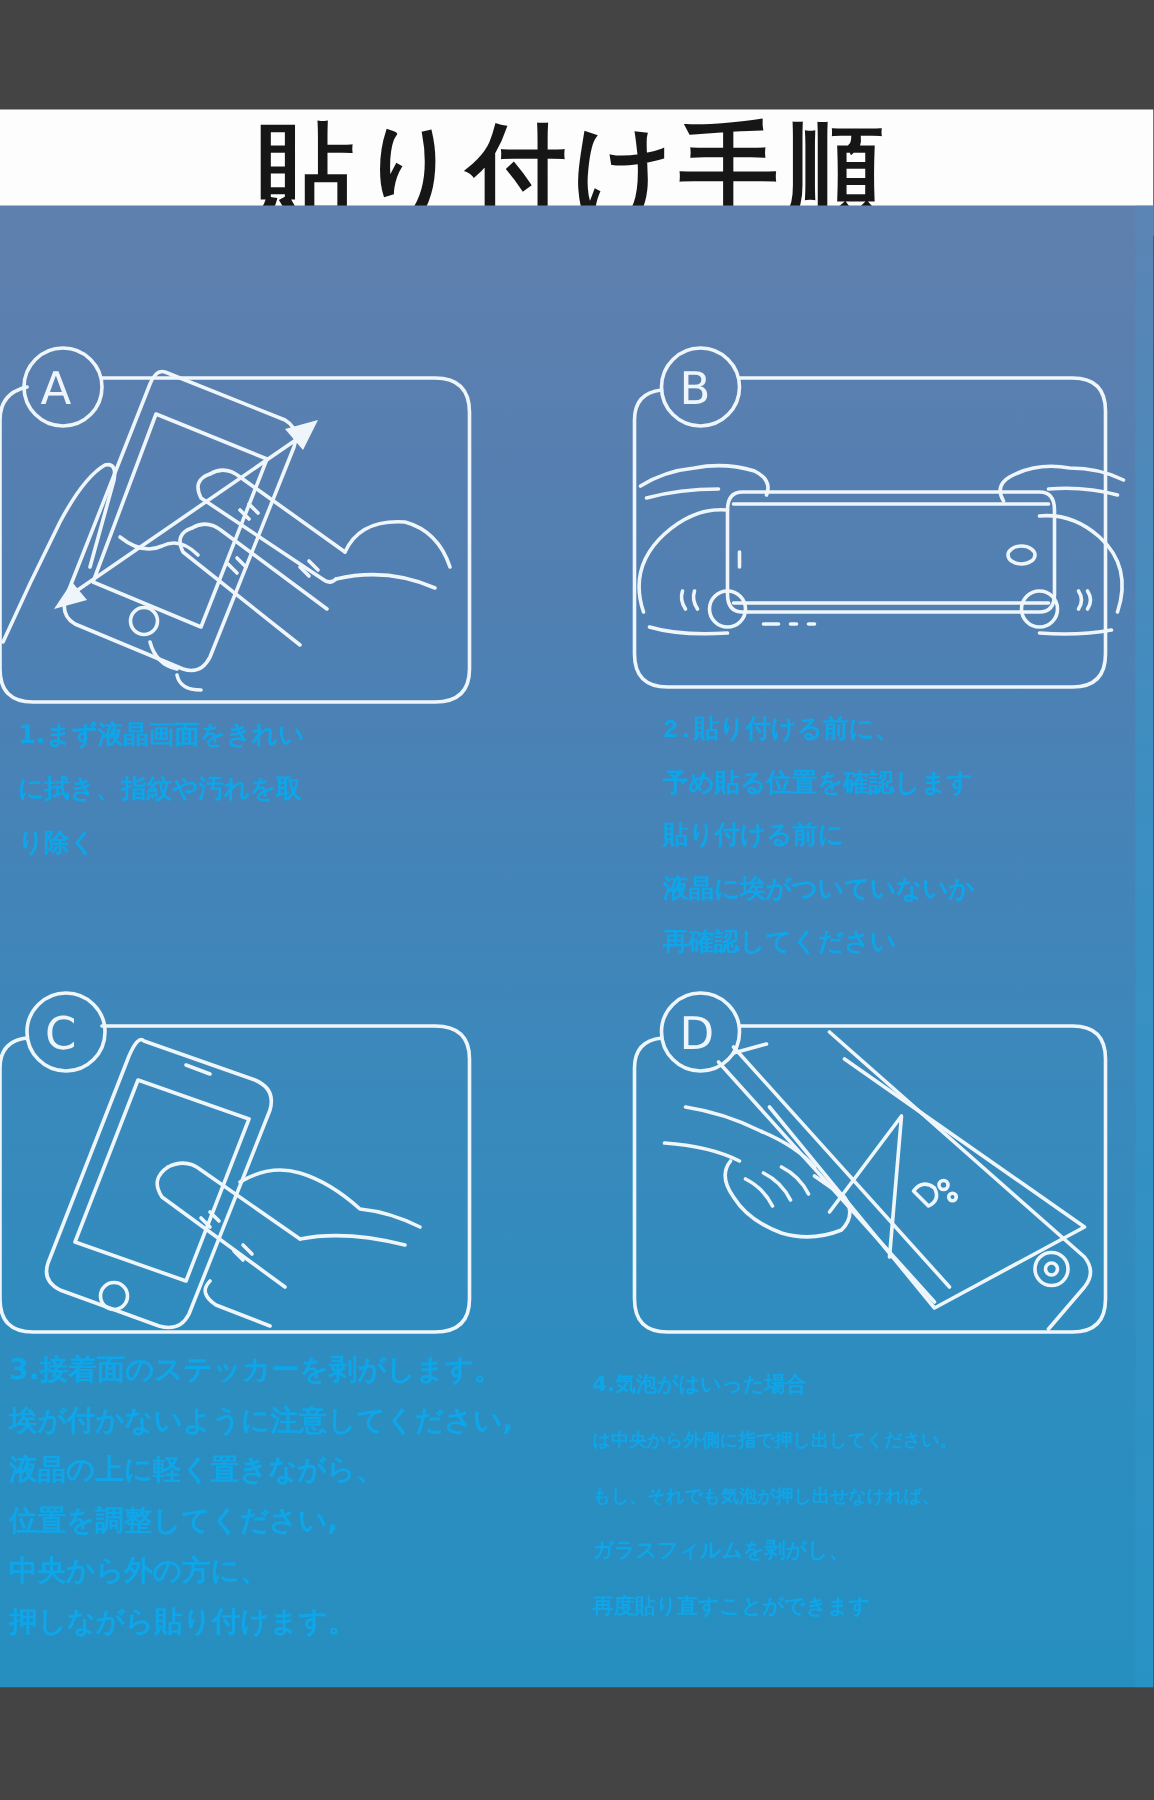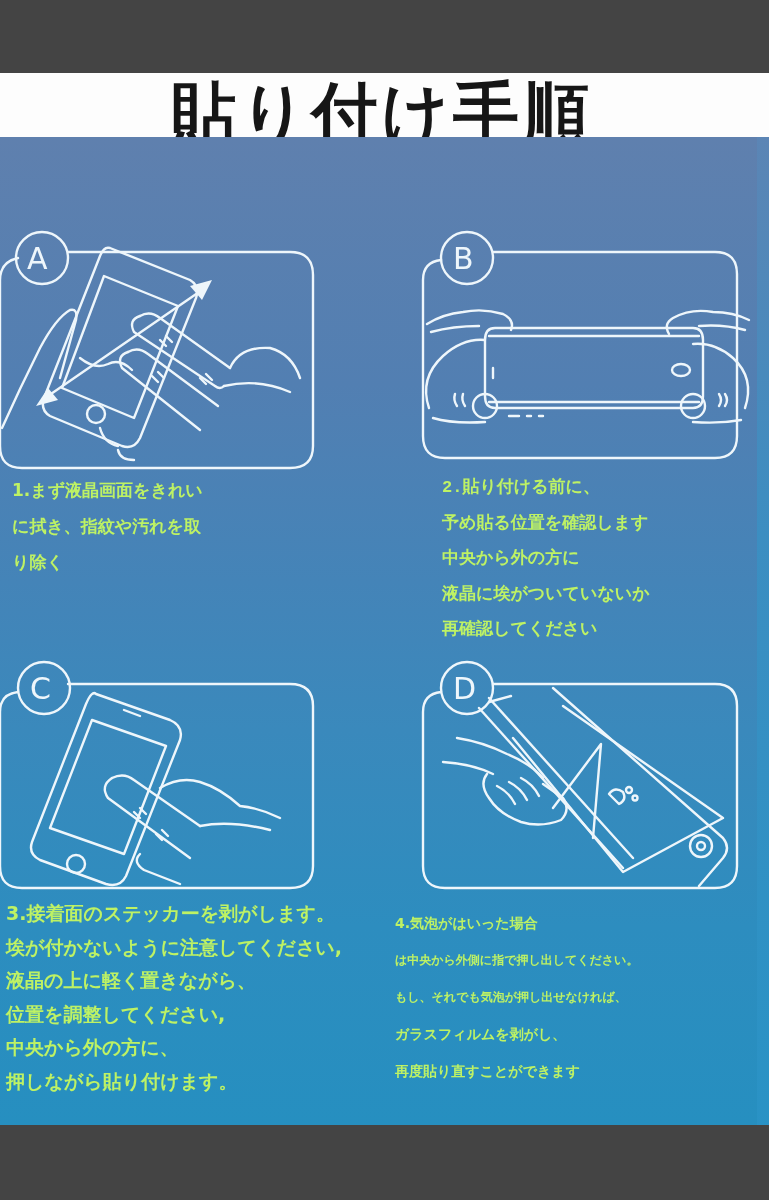--- a/index.html
+++ b/index.html
@@ -30,21 +30,21 @@
     }
     .bottom-bar { position: absolute; left: 0; top: 1125px; width: 769px; height: 75px; background: #444444; }
 
     .illus { position: absolute; }
     .illus svg { display: block; overflow: visible; }
     .illus svg * { fill: none; stroke: #eef6fb; stroke-width: 2.4; stroke-linecap: round; stroke-linejoin: round; }
     .illus svg .fillw { fill: #eef6fb; stroke: none; }
     .illus svg text { fill: #eef6fb; stroke: none; font-family: "DejaVu Sans", sans-serif; font-size: 30px; }
 
     .step-text {
-      position: absolute; color: #bef264; font-size: 17px; font-weight: bold;
+      position: absolute; color: #0ea5e9; font-size: 17px; font-weight: bold;
       white-space: nowrap;
     }
     .step-text .line { display: block; }
     #text1 { left: 12px; top: 478px; }
     #text1 .line { height: 36px; line-height: 24px; }
     #text2 { left: 442px; top: 476px; font-family: Liberation Mono, monospace; }
     #text2 .line { height: 35.5px; line-height: 24px; }
     #text3 { left: 6px; top: 901px; }
     #text3 .line { height: 33.5px; line-height: 24px; font-size: 19px; }
     #text4 { left: 395px; top: 910px; }
@@ -176,21 +176,21 @@
 
 <div class="step-text" id="text1">
   <span class="line">1.まず液晶画面をきれい</span>
   <span class="line">に拭き、指紋や汚れを取</span>
   <span class="line">り除く</span>
 </div>
 
 <div class="step-text" id="text2">
   <span class="line">2.貼り付ける前に、</span>
   <span class="line">予め貼る位置を確認します</span>
-  <span class="line">中央から外の方に</span>
+  <span class="line">貼り付ける前に</span>
   <span class="line">液晶に埃がついていないか</span>
   <span class="line">再確認してください</span>
 </div>
 
 <div class="step-text" id="text3">
   <span class="line">3.接着面のステッカーを剥がします。</span>
   <span class="line">埃が付かないように注意してください,</span>
   <span class="line">液晶の上に軽く置きながら、</span>
   <span class="line">位置を調整してください,</span>
   <span class="line">中央から外の方に、</span>

